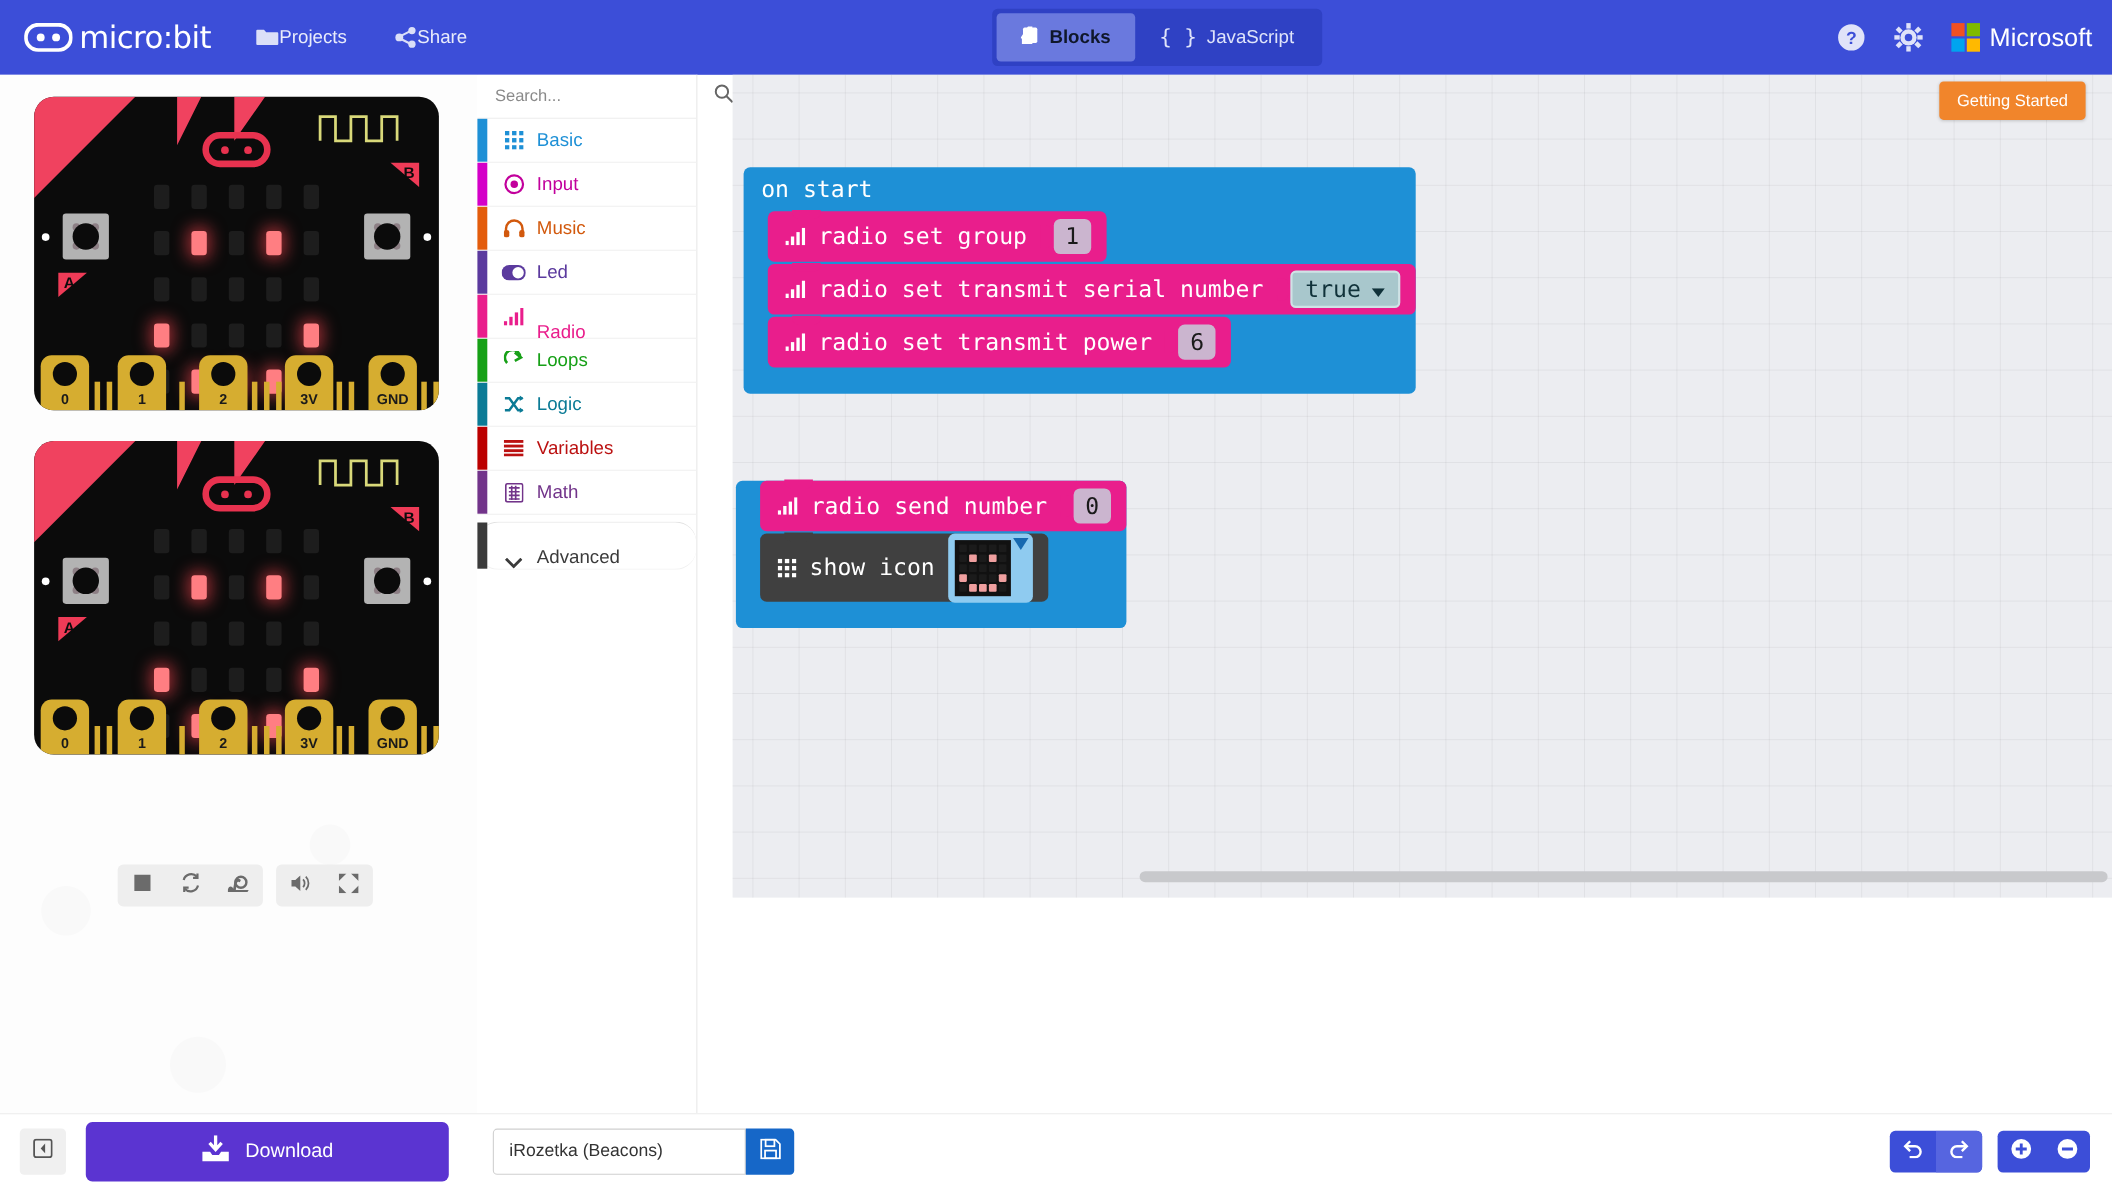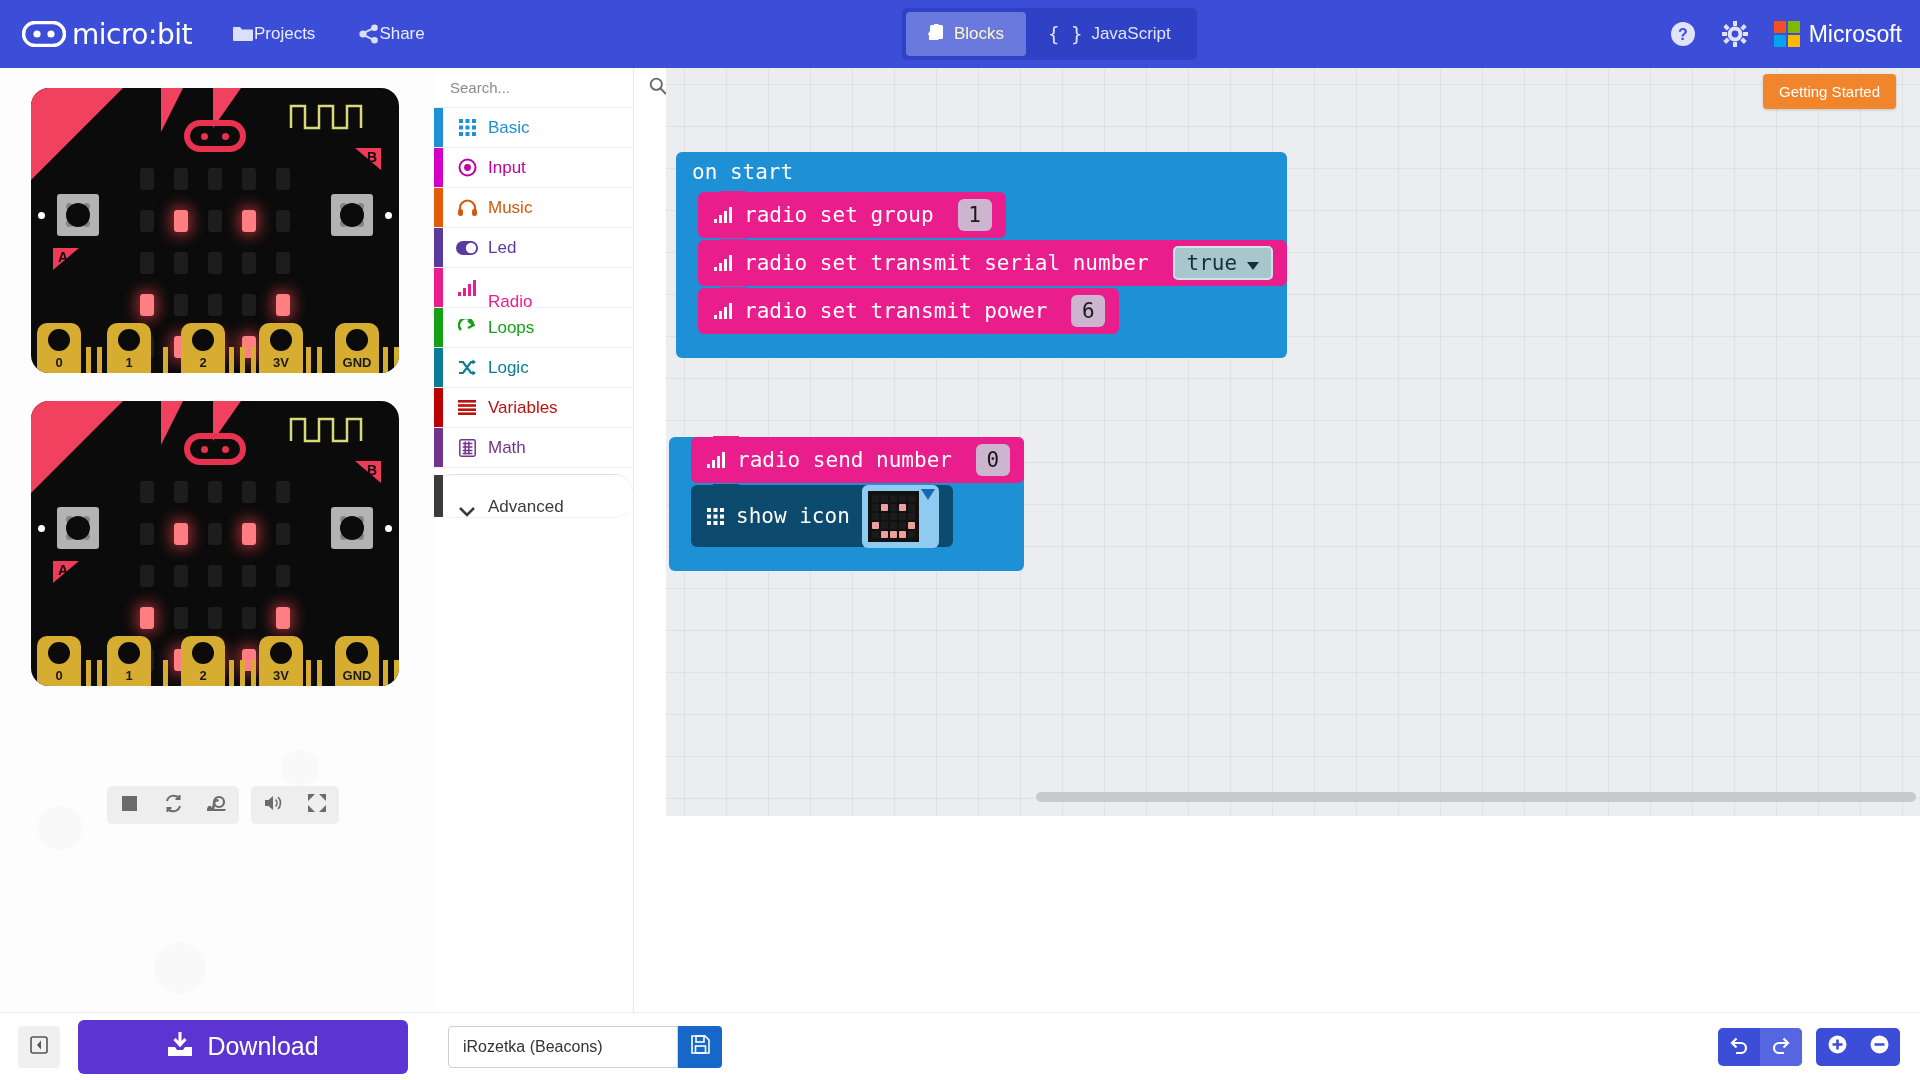--- a/index.html
+++ b/index.html
@@ -34,21 +34,21 @@
   #editor-toggle {
     position: absolute; left: 902px; top: 8px; height: 52px;
     background: #2f41c4; border-radius: 5px; display: flex; align-items: center;
     padding: 4px;
   }
   .toggle-btn {
     display: flex; align-items: center; gap: 9px; height: 44px;
     padding: 0 22px; border-radius: 4px; color: #dfe4fa; font-size: 17px;
     cursor: pointer; white-space: nowrap;
   }
-  .toggle-btn.active { background: #6a79de; color: #fef9c3; }
+  .toggle-btn.active { background: #6a79de; color: #0f172a; font-weight: bold; }
 
   
   #topbar-right {
     position: absolute; right: 18px; top: 0; height: 68px;
     display: flex; align-items: center; gap: 26px;
   }
   .tb-icon { cursor: pointer; opacity: .95; display:flex; align-items:center; }
   .ms-logo { display: flex; align-items: center; gap: 9px; cursor: pointer; }
   .ms-squares { display: grid; grid-template-columns: 12px 12px; grid-template-rows: 12px 12px; gap: 2px; }
   .ms-text { color: #fff; font-size: 23px; font-family: "Liberation Sans", sans-serif; }
@@ -176,21 +176,21 @@
   }
   .hat-head { height: 40px; display:flex; align-items:center; gap:10px; padding: 0 16px 0 16px; font-size: 21px; }
   .hat-body { position:relative; padding-left: 22px; }
   .hat-foot { height: 22px; width: 140px; }
   .stmt {
     position:relative; height: 46px; display:flex; align-items:center;
     border-radius: 6px; color:#fff; font-size: 21px; padding: 0 14px 0 16px;
     margin-bottom: 2px; gap: 12px; width: fit-content;
   }
   .stmt.radio { background:#e91e8c; }
-  .stmt.basic { background:#0c4a6e; }
+  .stmt.basic { background:#404040; }
   .notch {
     position:absolute; left: 22px; top:-1px; width: 26px; height: 8px;
     background: inherit; border-radius: 0 0 6px 6px;
   }
   .num-field {
     background:#cbb5cf; color:#1a1a1a; border-radius: 6px; font-size: 21px;
     min-width: 34px; height: 32px; display:flex; align-items:center; justify-content:center;
     padding: 0 10px; cursor:pointer;
   }
   .plug {
@@ -233,21 +233,21 @@
     position:absolute; bottom:0; left:0; width:1920px; height:68px;
     background:#fff; display:flex; align-items:center; border-top:1px solid #ededed;
   }
   #collapse-btn {
     width: 42px; height: 42px; margin-left: 18px; background:#f0f0f0;
     border-radius: 4px; display:flex; align-items:center; justify-content:center; cursor:pointer;
   }
   #download-btn {
     margin-left: 18px; width: 330px; height: 54px; background:#5b34d1; color:#fff;
     border-radius: 6px; display:flex; align-items:center; justify-content:center; gap: 14px;
-    font-size: 25px; cursor:pointer;
+    font-size: 18px; cursor:pointer;
   }
   #project-name-wrap { margin-left: 40px; display:flex; align-items:center; height:42px; }
   #project-name {
     width: 230px; height: 42px; border: 1px solid #d0d0d0; border-radius: 4px 0 0 4px;
     padding: 0 14px; font-size: 16px; color:#333; outline:none;
     font-family:"Liberation Sans", sans-serif;
   }
   #save-btn {
     width: 44px; height: 42px; background:#1667c8; border-radius:0 4px 4px 0;
     display:flex; align-items:center; justify-content:center; cursor:pointer;

